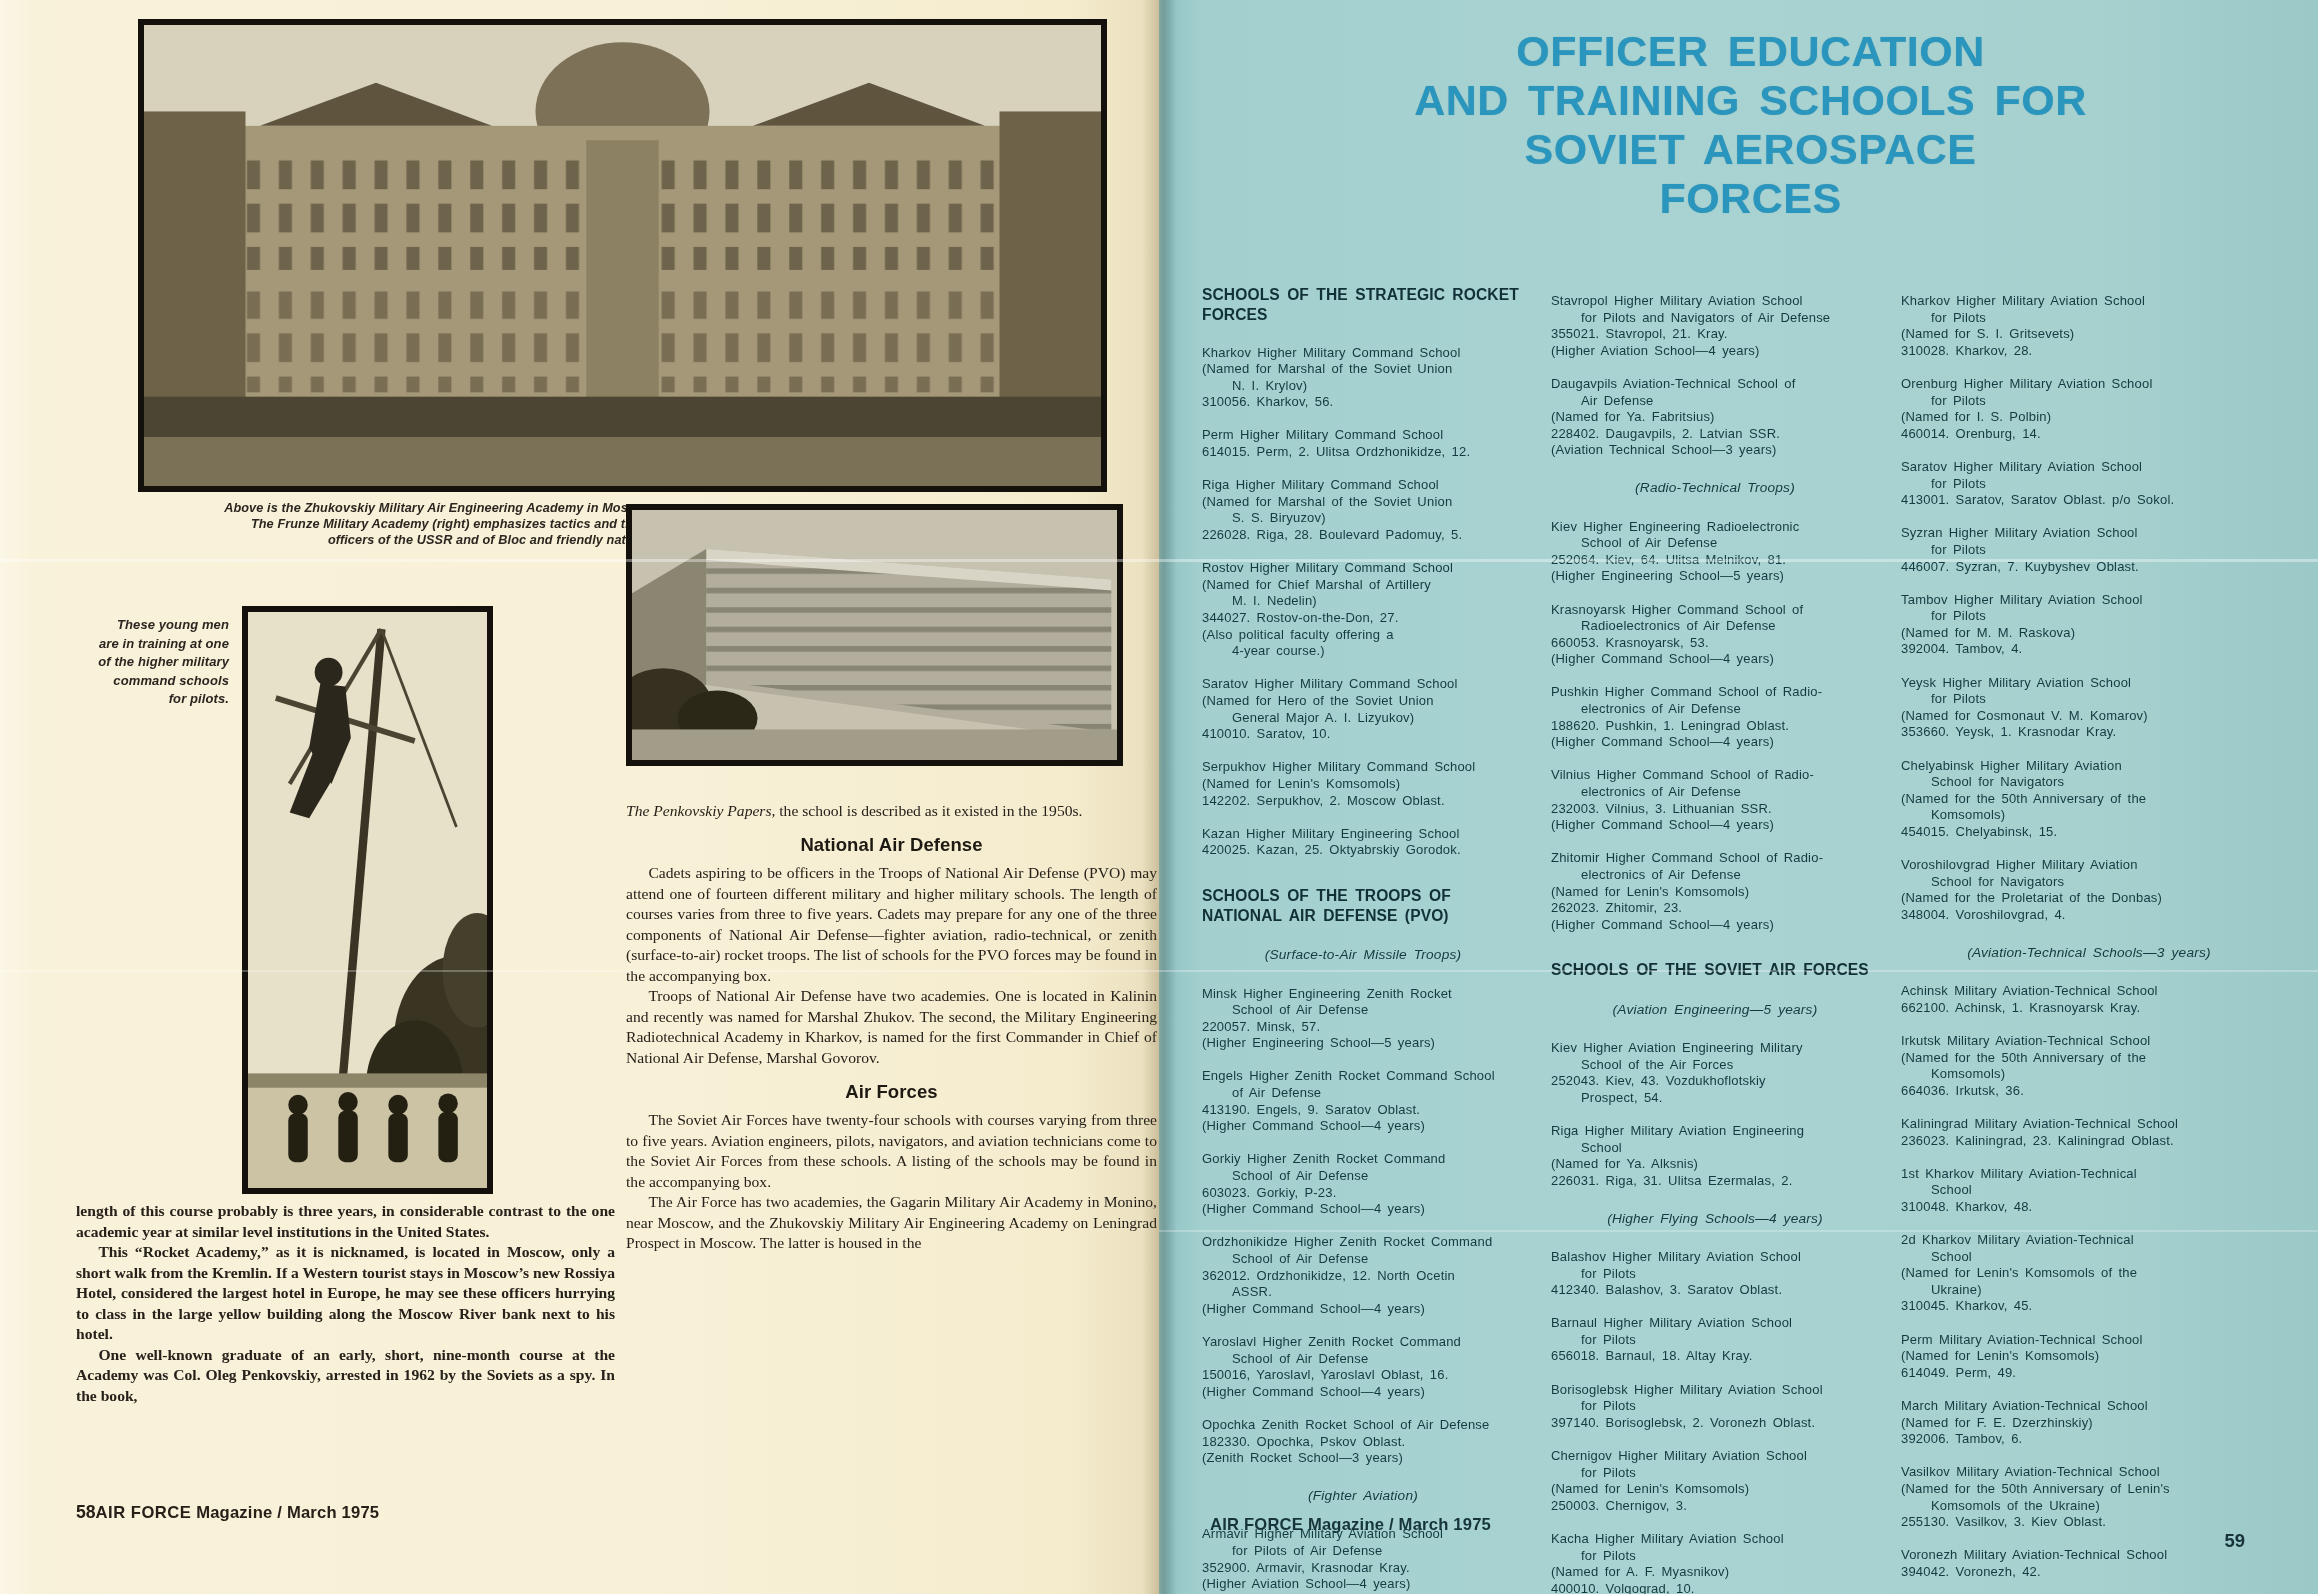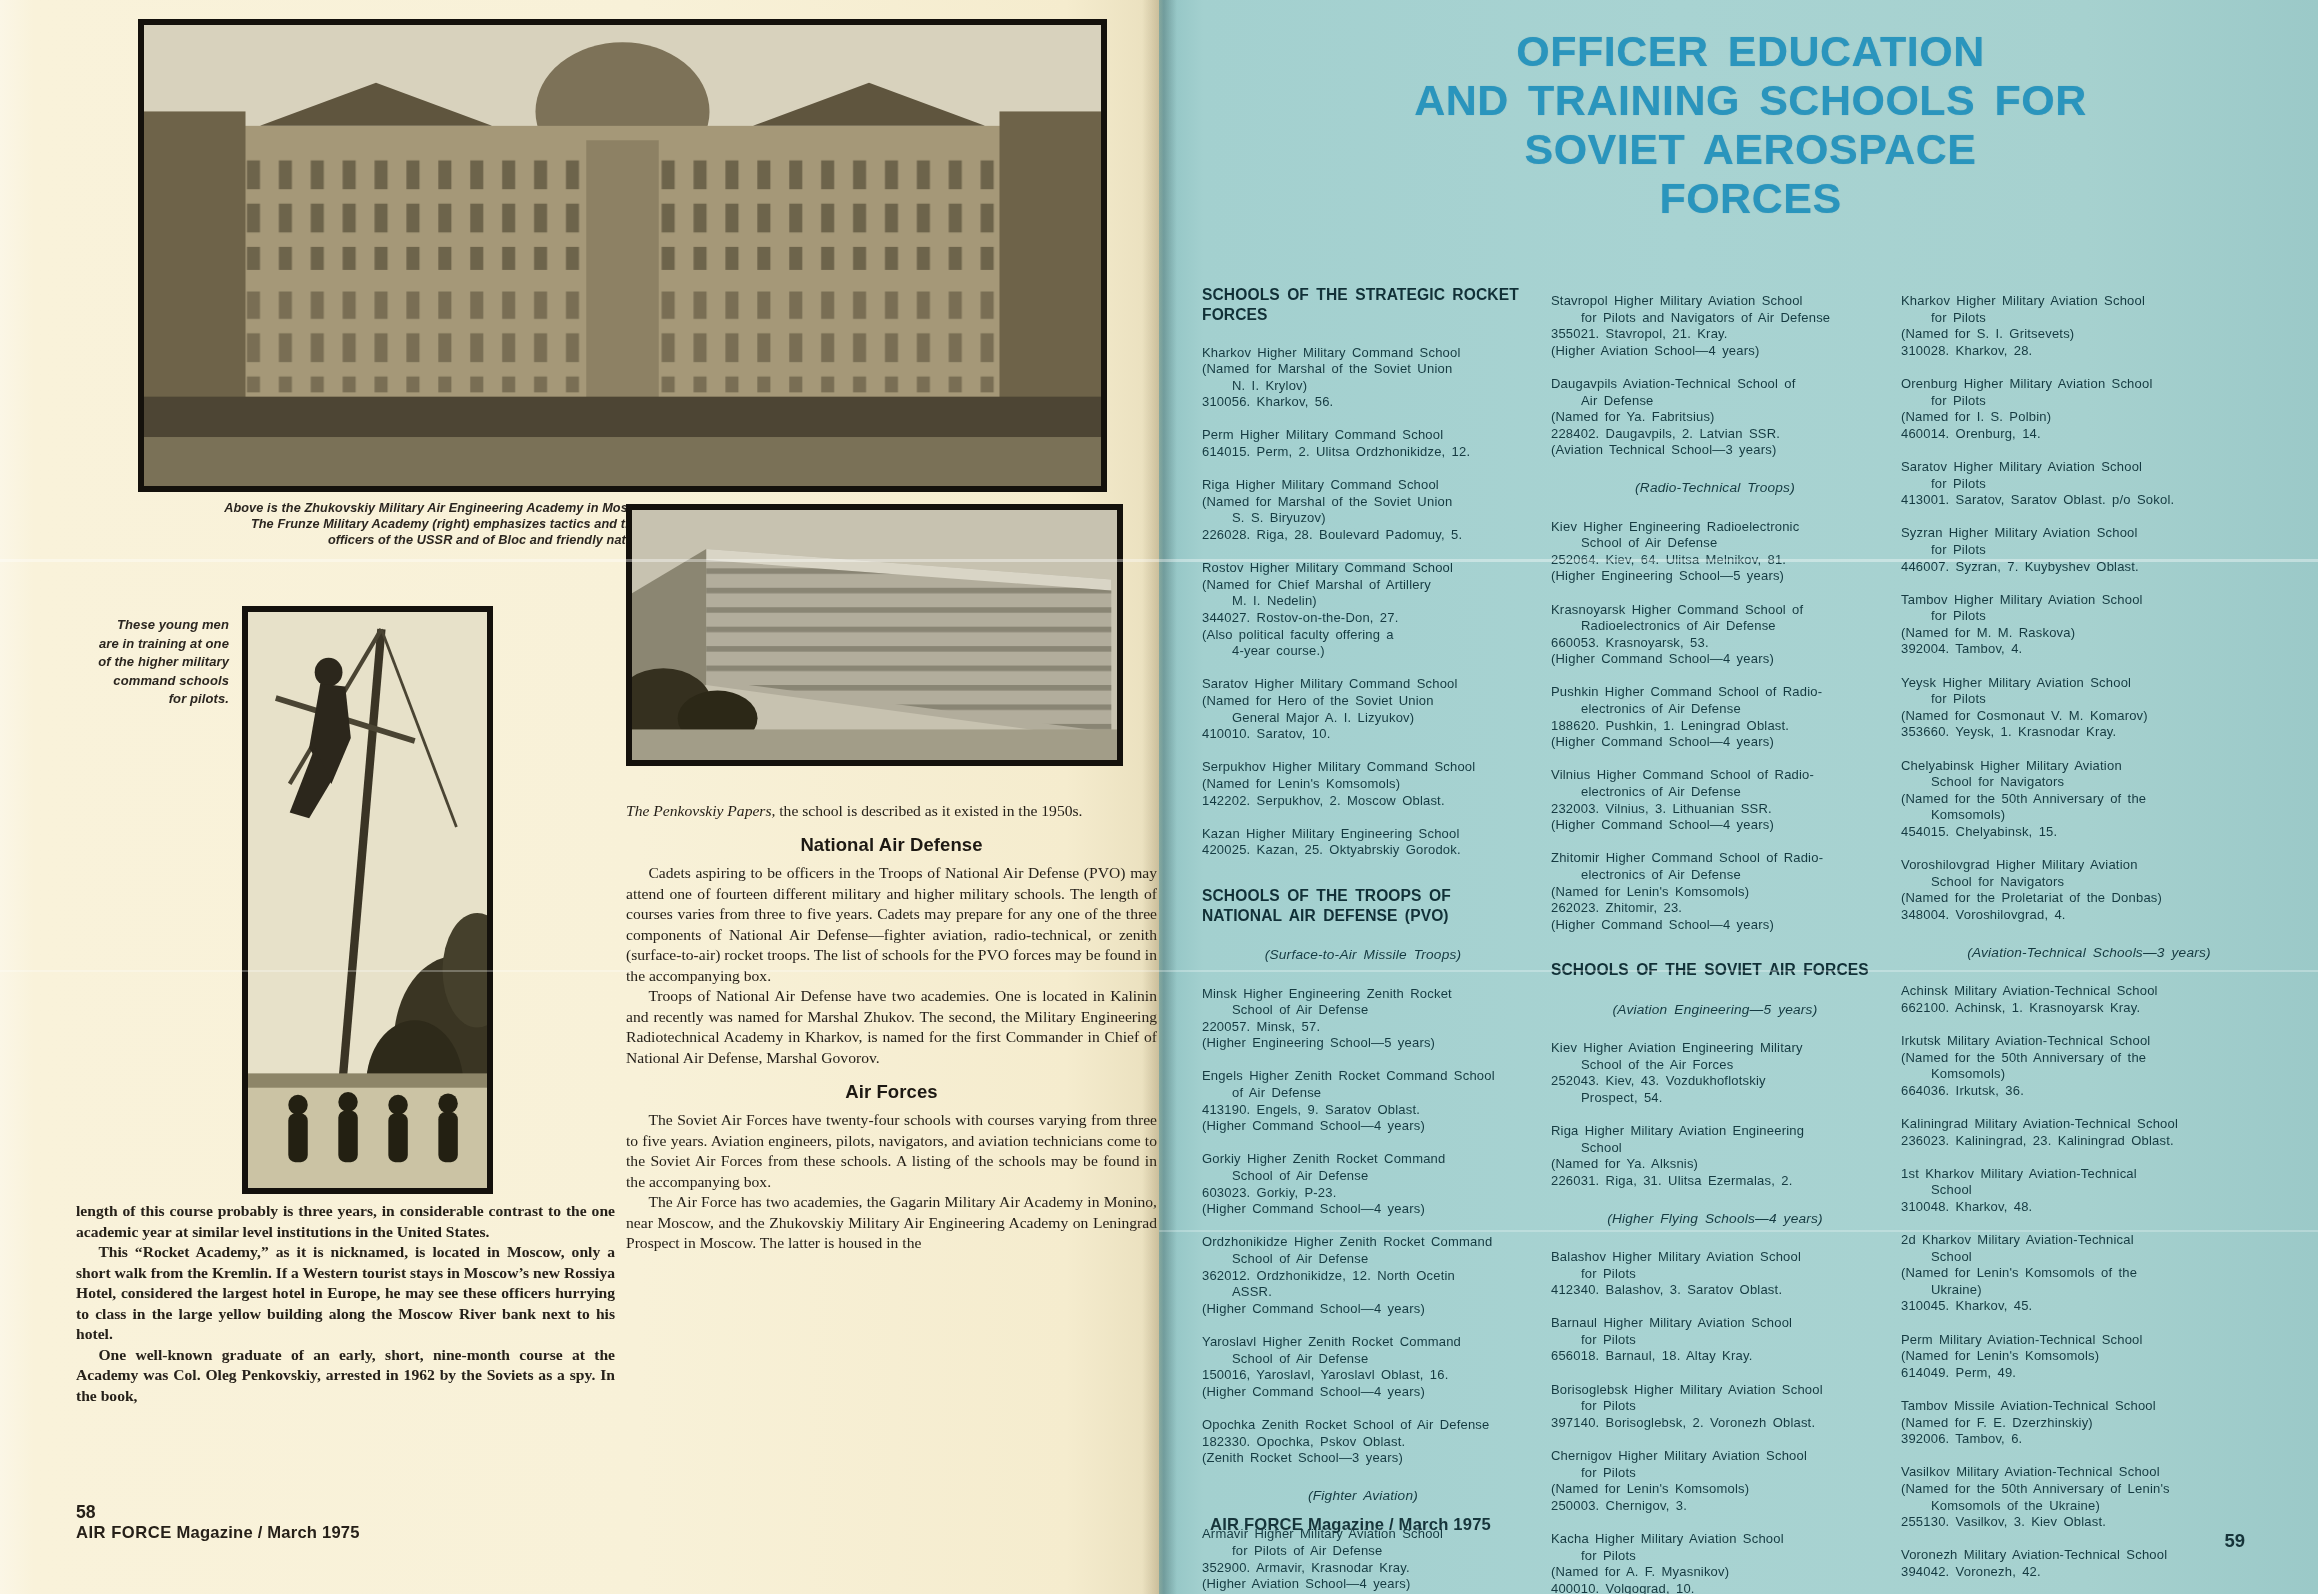--- a/index.html
+++ b/index.html
@@ -25,21 +25,21 @@
   .article{position:absolute;font-family:"Liberation Serif",serif;color:#26211a;
            font-size:15.6px;line-height:20.5px;text-align:justify;}
   .article p{margin:0;text-indent:22.4px;}
   .article p.noindent{text-indent:0;}
   .article h3{font-family:"Liberation Sans",sans-serif;font-size:18.5px;line-height:21.5px;
               text-align:center;margin:12.7px 0 7.8px 0;color:#1d1913;letter-spacing:0.1px;}
   .article em{font-style:italic;}
 
   
   .footer-left{position:absolute;left:76px;top:1502px;width:1062px;display:flex;
-               align-items:baseline;color:#262019;flex-direction:column;}
+               align-items:baseline;color:#262019;}
   .pagenum{font-weight:700;font-size:17.6px;}
   .mag{font-weight:700;font-size:16.6px;letter-spacing:0.2px;}
   .mag b{letter-spacing:0.5px;}
 
   
   .box-title{position:absolute;top:27px;left:0;width:100%;text-align:center;
              color:var(--title-blue,#2a95bd);font-weight:700;font-size:43px;line-height:49px;
              letter-spacing:0.5px;word-spacing:6.8px;
              text-shadow:0 0 1px rgba(20,90,130,.35);padding-left:12px;}
   .listing-col{position:absolute;color:var(--listing-text,#153a41);font-size:13px;line-height:16.6px;
@@ -420,21 +420,21 @@
           <div class="ln">(Named for Lenin's Komsomols of the</div>
           <div class="ln ind">Ukraine)</div>
           <div class="ln">310045. Kharkov, 45.</div>
         </div>
         <div class="blk entry">
           <div class="ln">Perm Military Aviation-Technical School</div>
           <div class="ln">(Named for Lenin's Komsomols)</div>
           <div class="ln">614049. Perm, 49.</div>
         </div>
         <div class="blk entry">
-          <div class="ln">Tambov Missile Aviation-Technical School</div>
+          <div class="ln">March Military Aviation-Technical School</div>
           <div class="ln">(Named for F. E. Dzerzhinskiy)</div>
           <div class="ln">392006. Tambov, 6.</div>
         </div>
         <div class="blk entry">
           <div class="ln">Vasilkov Military Aviation-Technical School</div>
           <div class="ln">(Named for the 50th Anniversary of Lenin's</div>
           <div class="ln ind">Komsomols of the Ukraine)</div>
           <div class="ln">255130. Vasilkov, 3. Kiev Oblast.</div>
         </div>
         <div class="blk entry">

